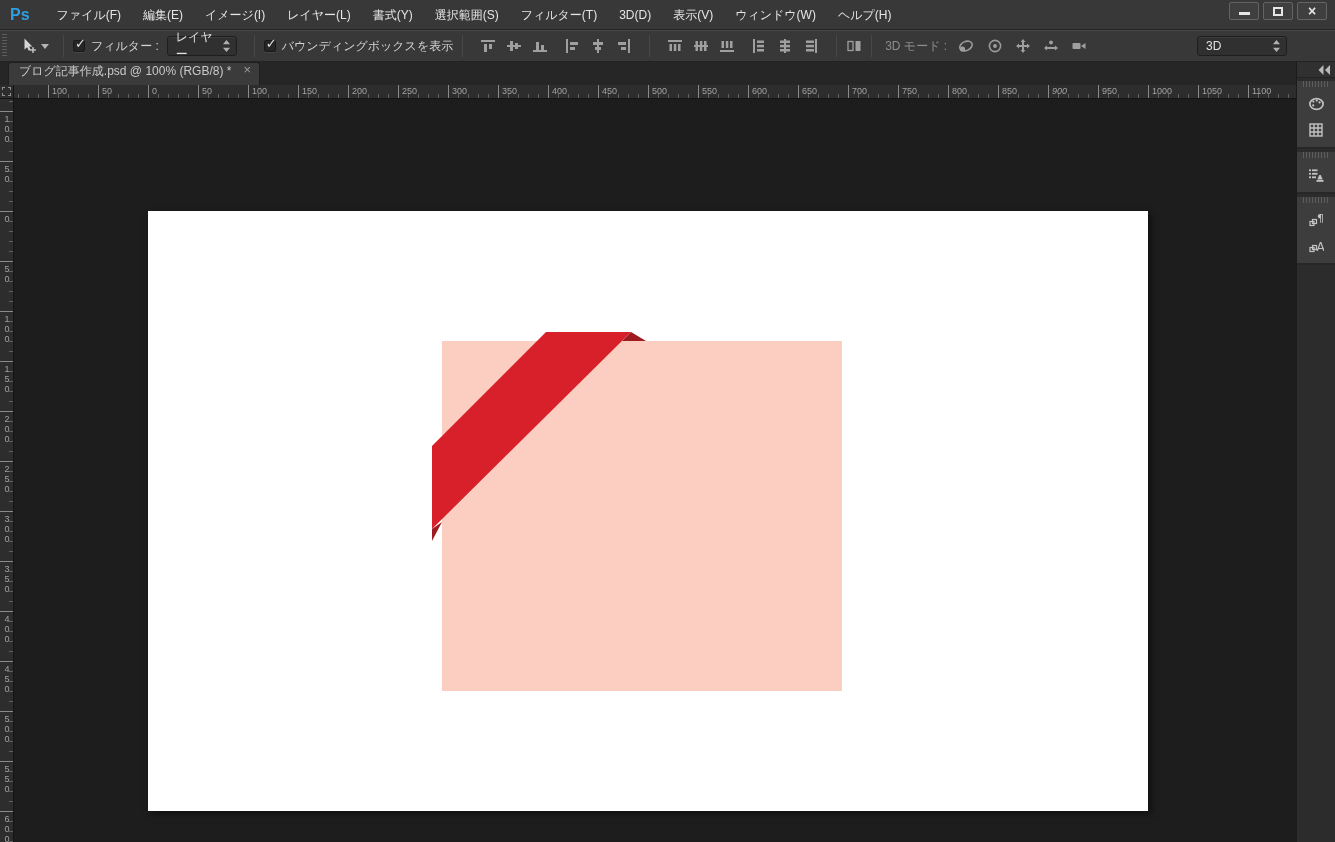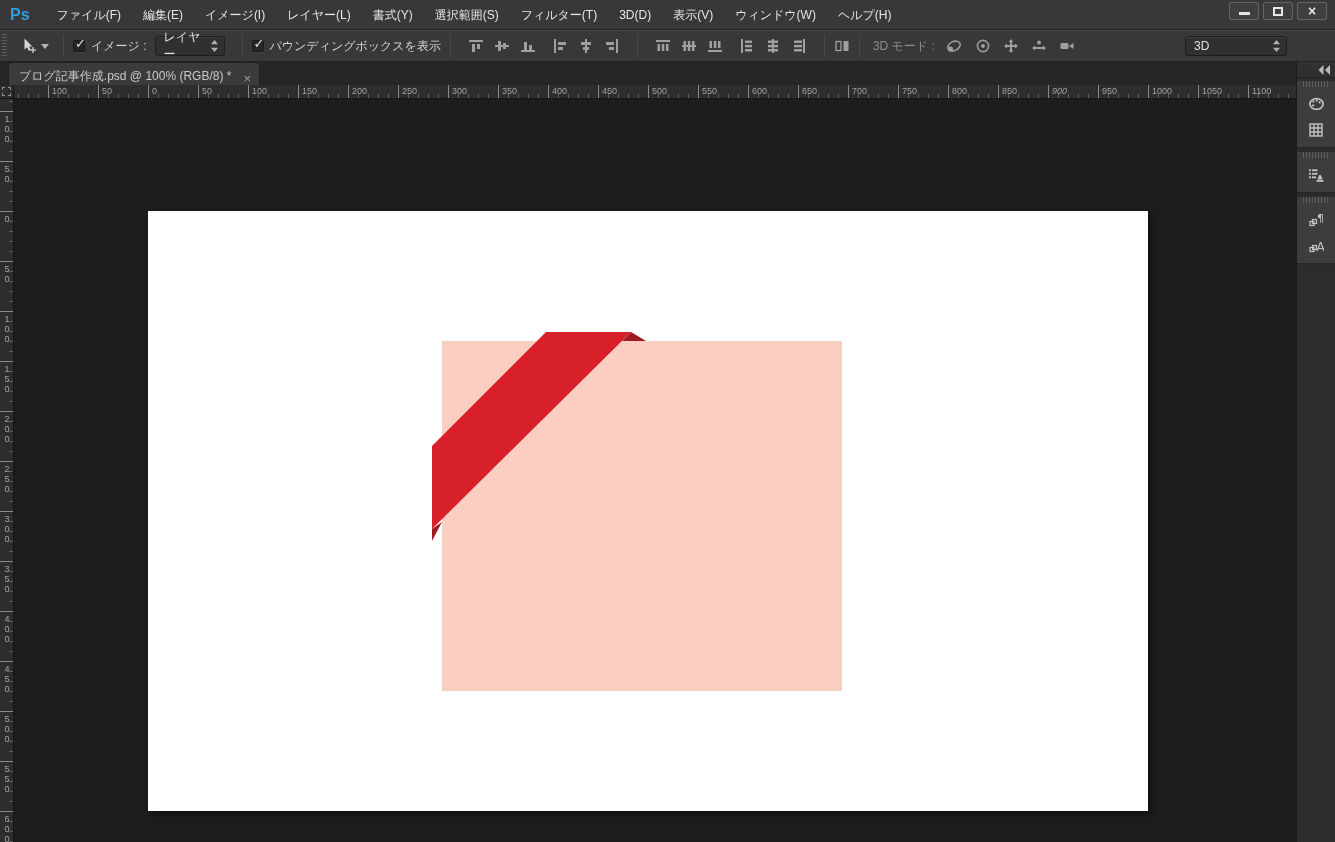--- a/index.html
+++ b/index.html
@@ -47,38 +47,38 @@
     border-radius: 2px; position: relative; box-shadow: 0 1px 0 rgba(255,255,255,.07);
   }
   .cb .tick { position: absolute; left: 1px; top: -5px; font-size: 13px; color: #e2e2e2; }
   .dropdown {
     height: 20px; background: #303030; border: 1px solid #1e1e1e; border-radius: 3px;
     display: flex; align-items: center; justify-content: space-between;
     padding: 0 5px 0 8px; margin: 0 8px; box-shadow: inset 0 1px 0 rgba(255,255,255,.06);
     font-size: 12px; color: #e0e0e0;
   }
   .dd-layers { width: 70px; }
-  .dd-workspace { width: 102px; margin-left: auto; margin-right: 42px; gap: 8px; }
+  .dd-workspace { width: 90px; margin-left: auto; margin-right: 42px; gap: 8px; }
   .spinner { fill: #b0b0b0; margin-left: 6px; flex: 0 0 auto; }
   .ai-triple { display: flex; gap: 10px; margin: 0 8px; }
   .ai { width: 16px; height: 16px; display: block; }
   .ai svg, .m3 svg { display: block; fill: #9f9f9f; }
   .mode3d-label { font-size: 12px; color: #8d8d8d; margin: 0 10px 0 4px; white-space: nowrap; }
   .m3-group { display: flex; gap: 12px; align-items: center; }
   .caret-down { fill: #b5b5b5; }
 
   
   .tabbar {
     position: absolute; left: 0; top: 62px; width: 1296px; height: 23px;
     background: #262626; display: flex; align-items: flex-end;
   }
   .tab {
     height: 23px; margin-left: 8px; background: #3b3b3b;
     border: 1px solid #1f1f1f; border-bottom: none; border-radius: 3px 3px 0 0;
-    display: flex; align-items: flex-end; gap: 12px; padding: 0 8px 0 10px;
+    display: flex; align-items: flex-start; gap: 12px; padding: 0 8px 0 10px;
     font-size: 12px; color: #c9c9c9; white-space: nowrap;
   }
   .tab-close { color: #9c9c9c; font-size: 13px; line-height: 13px; cursor: default; }
 
   
   .corner {
     position: absolute; left: 0; top: 85px; width: 14px; height: 14px;
     background: #2d2d2d; border-right: 1px solid #141414; border-bottom: 1px solid #141414;
   }
   .corner::after {
@@ -180,21 +180,21 @@
       <svg class="caret-down" width="8" height="5" viewBox="0 0 8 5">
           <polygon points="0,0 8,0 4,5"></polygon>
         </svg>
     </button>
     <span class="sep"></span>
 
     <label class="opt-check">
       <span class="cb">
           <span class="tick">✓</span>
         </span>
-      <span>イメージ :</span>
+      <span>フィルター :</span>
     </label>
     <div class="dropdown dd-layers">
       <span>レイヤー</span>
       <svg class="spinner" width="9" height="14" viewBox="0 0 9 14">
           <polygon points="4.5,1 8,5.2 1,5.2"></polygon>
           <polygon points="1,8.8 8,8.8 4.5,13"></polygon>
         </svg>
     </div>
     <span class="sep"></span>
 

